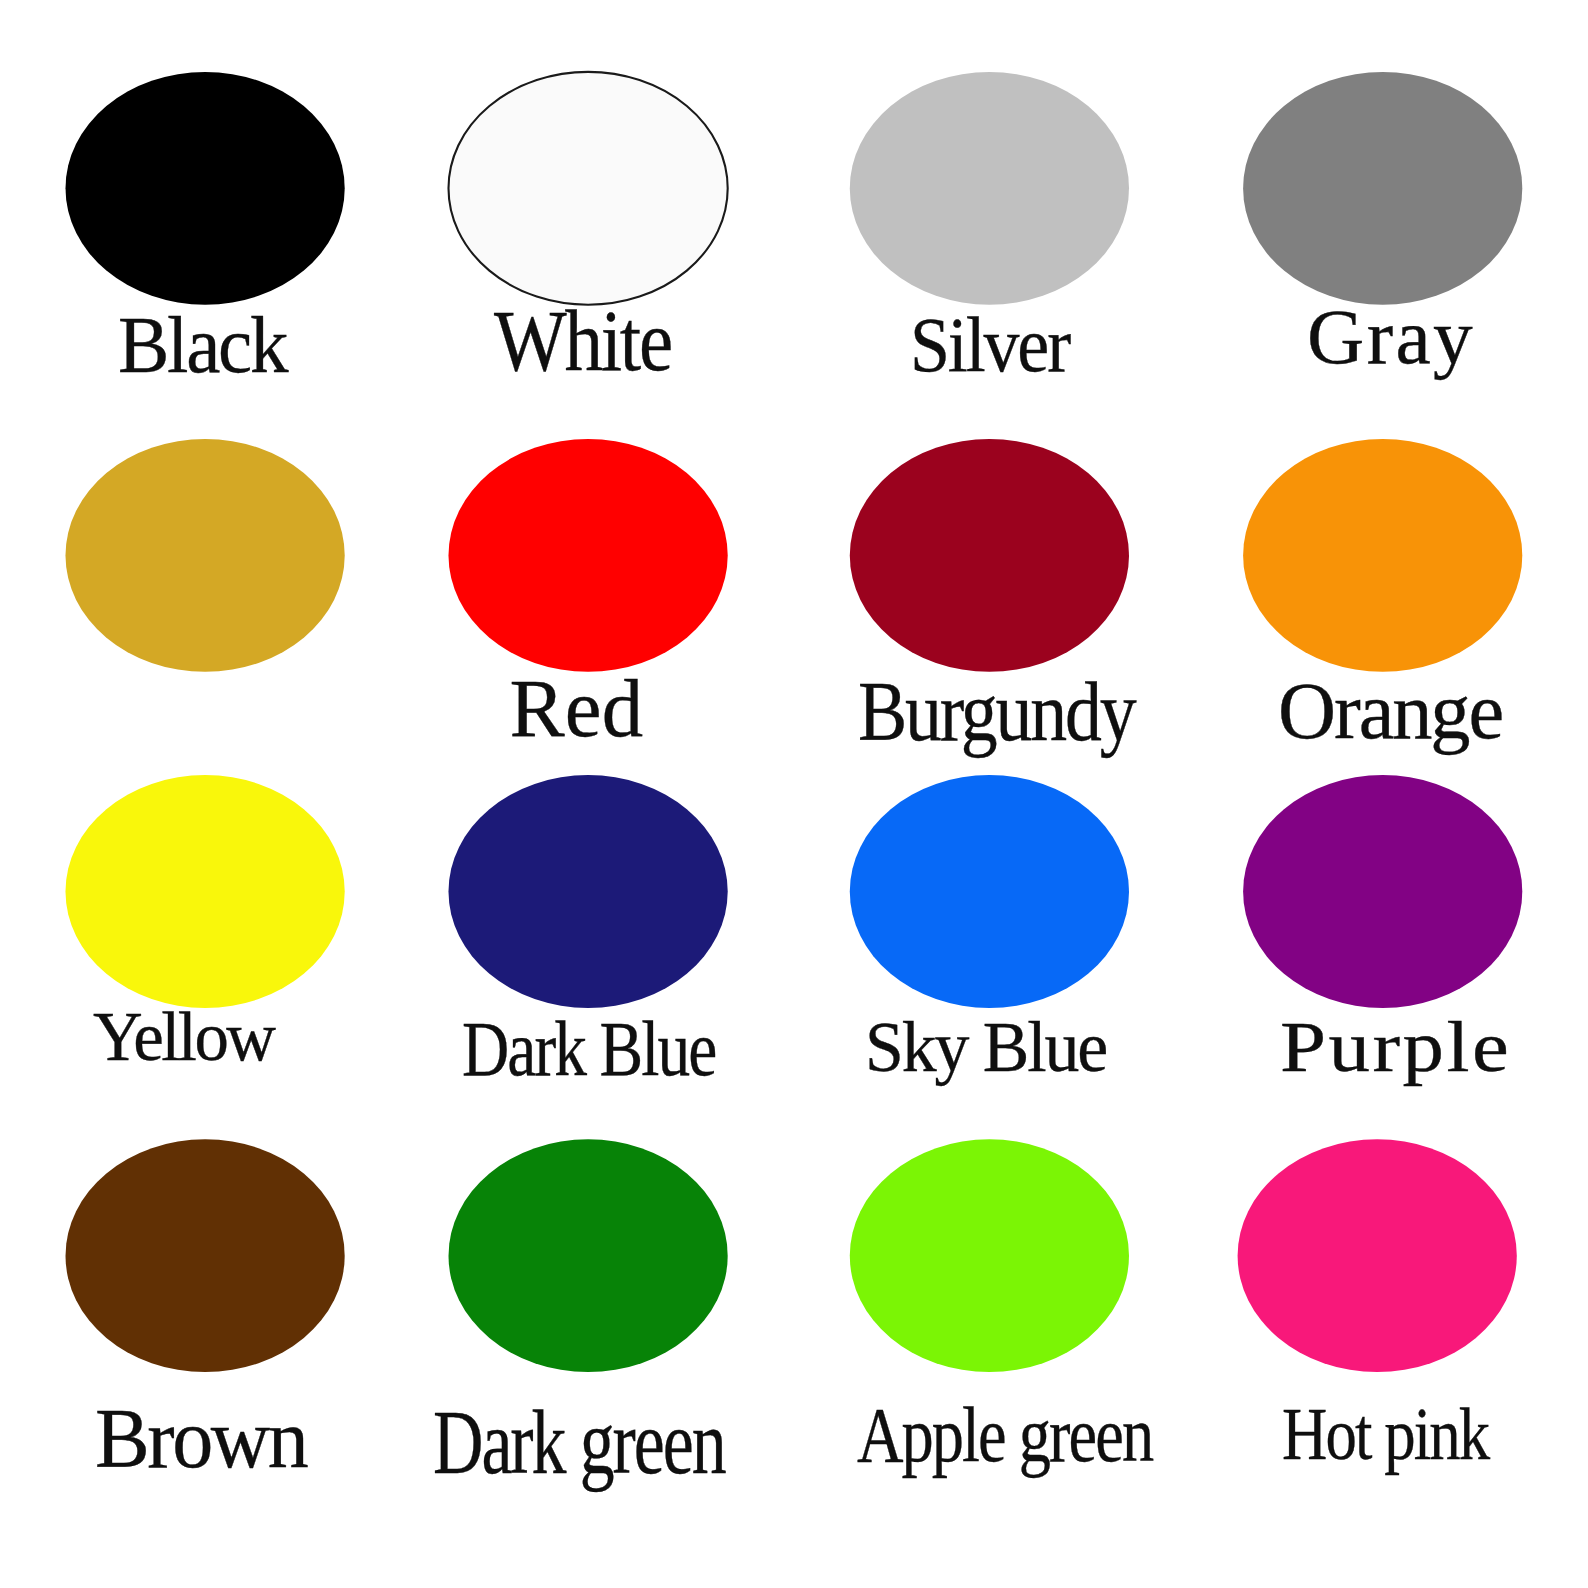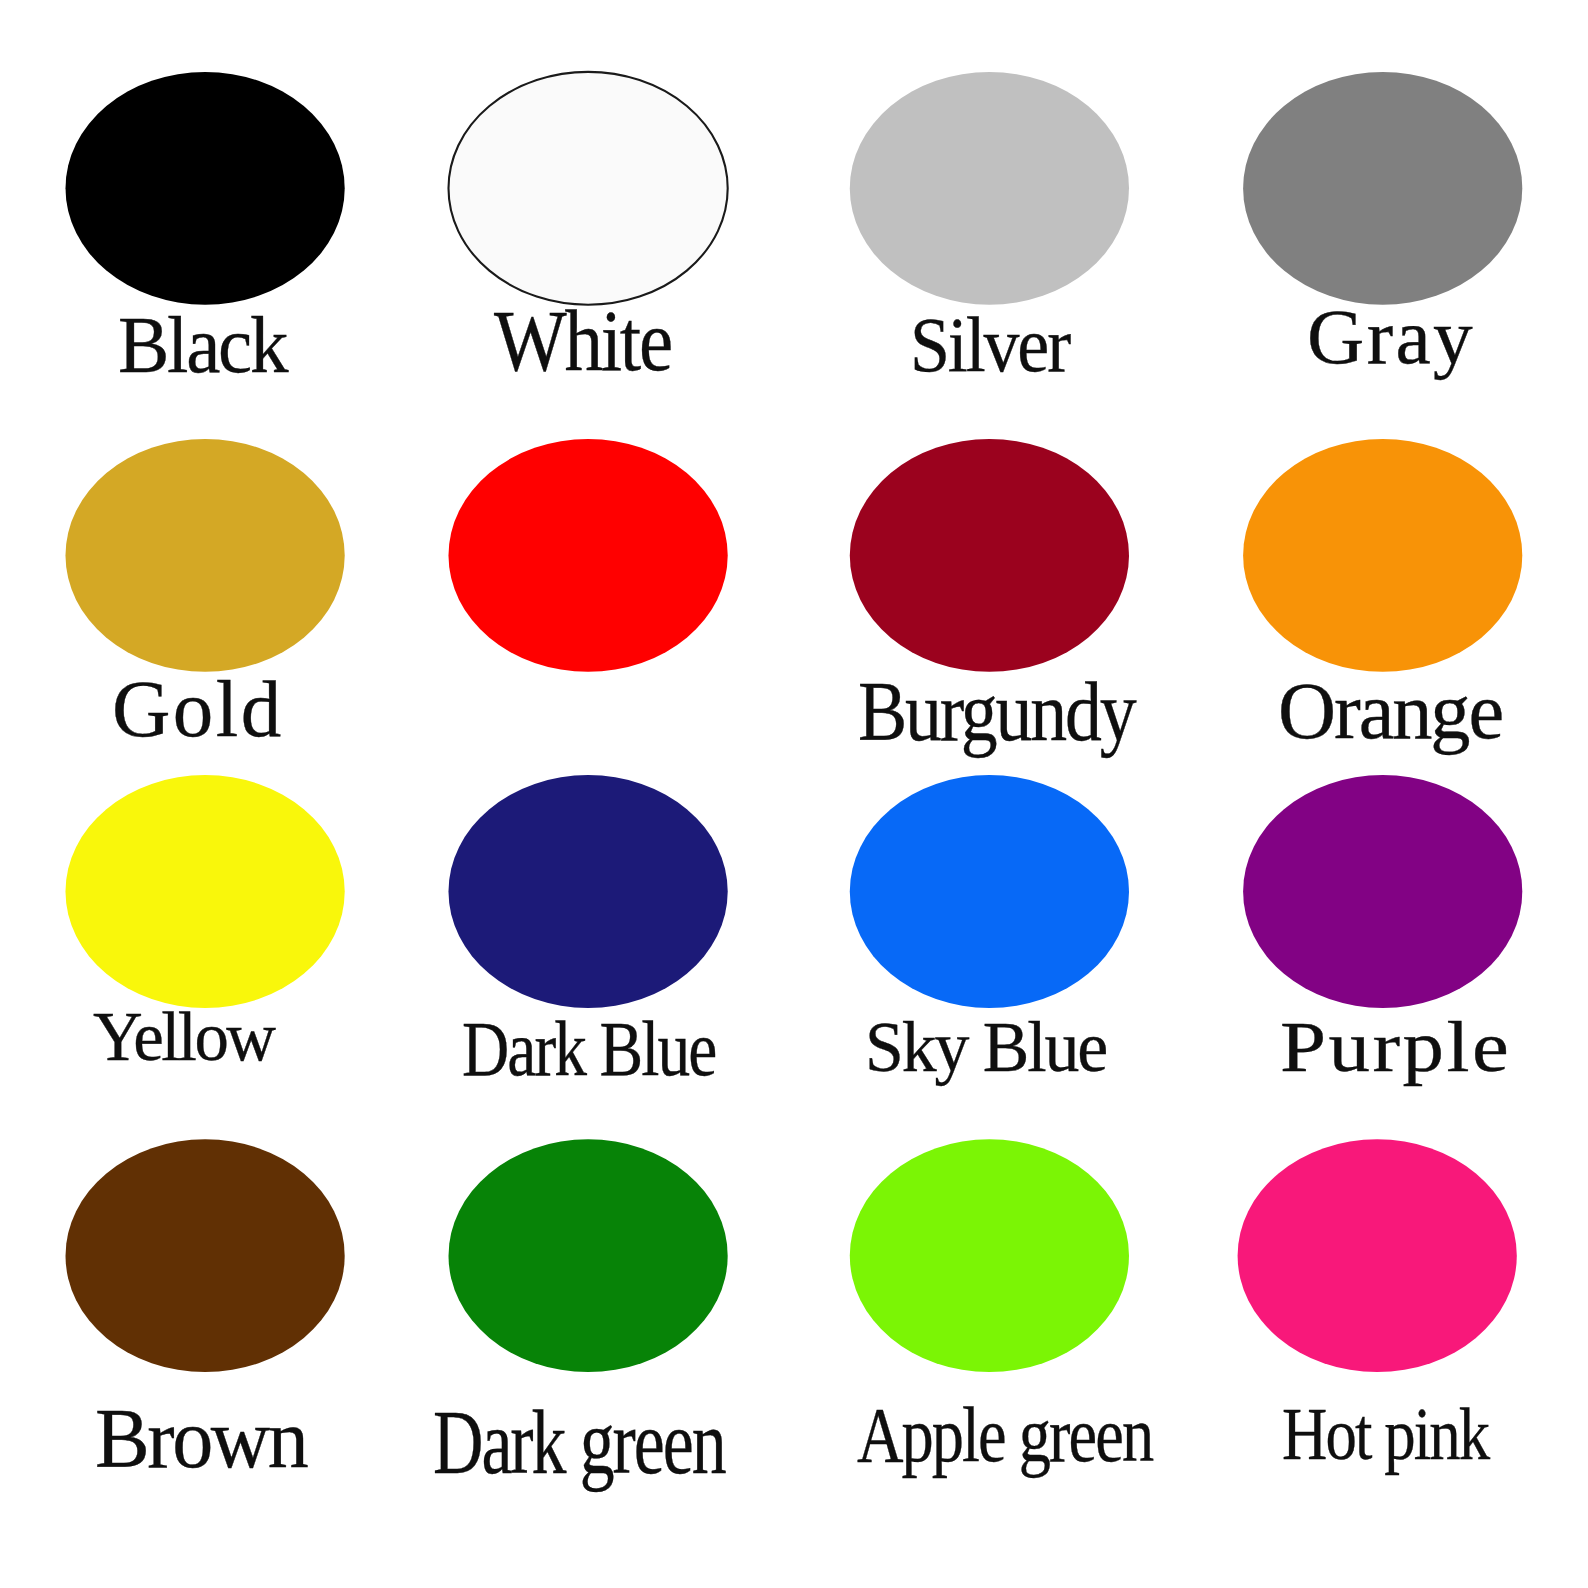--- a/index.html
+++ b/index.html
@@ -34,21 +34,21 @@
     <ellipse class="swatch" cx="205.1" cy="1255.7" rx="139.6" ry="116.4" fill="#613004"></ellipse>
     <ellipse class="swatch" cx="588.1" cy="1255.7" rx="139.6" ry="116.4" fill="#078307"></ellipse>
     <ellipse class="swatch" cx="989.4" cy="1255.7" rx="139.6" ry="116.4" fill="#7BF505"></ellipse>
     <ellipse class="swatch" cx="1377.2" cy="1255.7" rx="139.6" ry="116.4" fill="#F8187A"></ellipse>
   </svg>
   <div id="label-layer">
     <div class="lbl" style="font-size: 80.8px; letter-spacing: -2.42px; left: 117.688px; top: 305.036px; transform: scaleX(0.9538);">Black</div>
     <div class="lbl" style="font-size: 87.1px; letter-spacing: -2.61px; left: 493.6px; top: 296.807px; transform: scaleX(0.885);">White</div>
     <div class="lbl" style="font-size: 78.5px; letter-spacing: -2.35px; left: 910.463px; top: 305.945px; transform: scaleX(0.9167);">Silver</div>
     <div class="lbl" style="font-size: 77.4px; letter-spacing: 2.32px; left: 1307.03px; top: 299.358px; transform: scaleX(1.0253);">Gray</div>
-    <div class="lbl" style="font-size: 80.8px; letter-spacing: 2.42px; left: 111.763px; top: 668.536px; transform: scaleX(1.0016);">Gold</div>
+    <div class="lbl" style="font-size: 82.8px; letter-spacing: 0.03px; left: 509.616px; top: 666.876px; transform: scaleX(1);">Red</div>
     <div class="lbl" style="font-size: 84.6px; letter-spacing: -2.54px; left: 857.584px; top: 669.882px; transform: scaleX(0.8732);">Burgundy</div>
     <div class="lbl" style="font-size: 80.2px; letter-spacing: -2.09px; left: 1277.78px; top: 670.734px; transform: scaleX(1.0027);">Orange</div>
     <div class="lbl" style="font-size: 69px; letter-spacing: -2.54px; left: 92.7565px; top: 1003.38px; transform: scaleX(0.997);">Yellow</div>
     <div class="lbl" style="font-size: 77.7px; letter-spacing: -2.33px; left: 461.635px; top: 1010.51px; transform: scaleX(0.8429);">Dark Blue</div>
     <div class="lbl" style="font-size: 72px; letter-spacing: -2.16px; left: 864.715px; top: 1011.34px; transform: scaleX(0.9693);">Sky Blue</div>
     <div class="lbl" style="font-size: 71.7px; letter-spacing: 2.15px; left: 1279.71px; top: 1012.09px; transform: scaleX(1.1558);">Purple</div>
     <div class="lbl" style="font-size: 84.6px; letter-spacing: -2.54px; left: 94.5361px; top: 1396.88px; transform: scaleX(0.9708);">Brown</div>
     <div class="lbl" style="font-size: 92px; letter-spacing: -2.76px; left: 433.403px; top: 1396.14px; transform: scaleX(0.7599);">Dark green</div>
     <div class="lbl" style="font-size: 79.2px; letter-spacing: -2.38px; left: 857.356px; top: 1394.76px; transform: scaleX(0.8131);">Apple green</div>
     <div class="lbl" style="font-size: 74.3px; letter-spacing: -2.23px; left: 1282.12px; top: 1397.43px; transform: scaleX(0.8448);">Hot pink</div>

